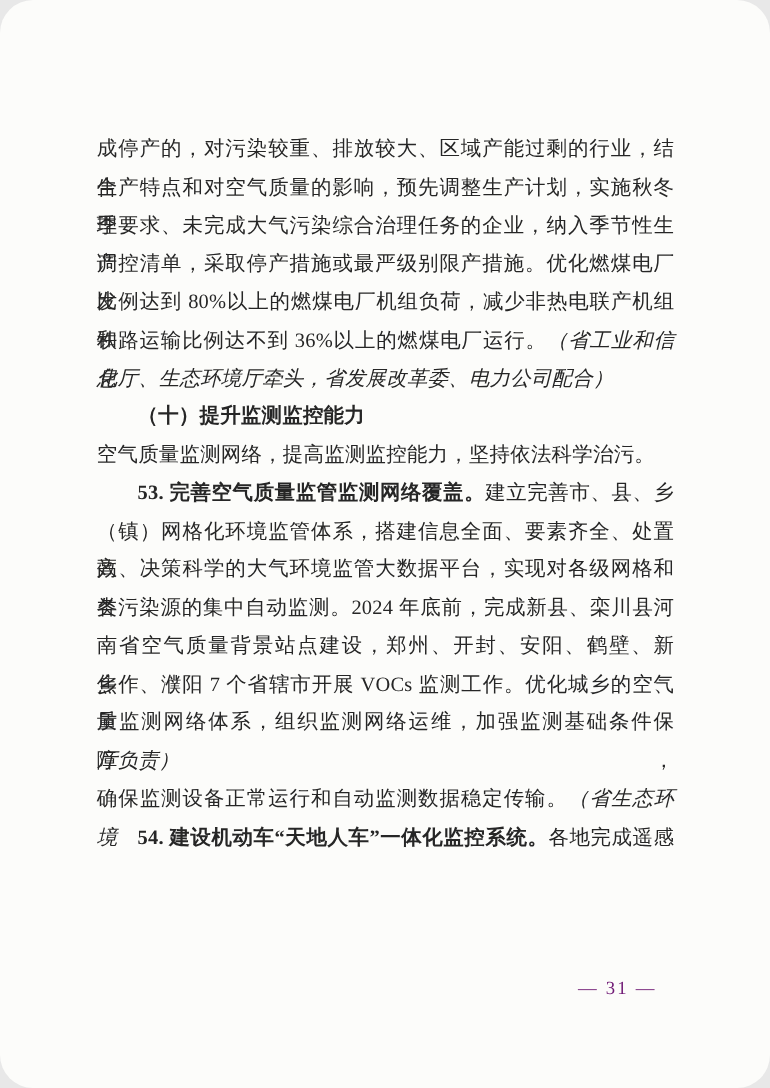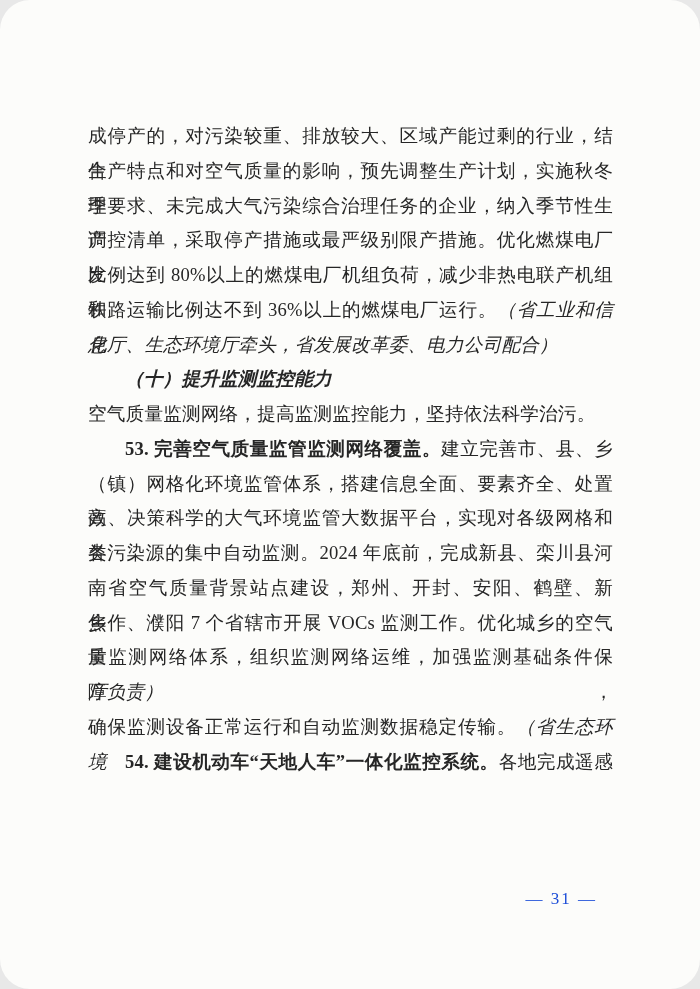--- a/index.html
+++ b/index.html
@@ -50,30 +50,29 @@
   .seg.bold {
     font-weight: 700;
     font-style: normal;
   }
   .seg.kaiti {
     font-weight: 400;
     font-style: italic;
   }
   .seg.kaiti-bold {
     font-weight: 700;
-    font-style: italic;
   }
   .page-number {
     position: absolute;
     top: 889px;
     right: 103px;
     font-size: 17px;
     line-height: 20px;
     letter-spacing: 2px;
-    color: #1d4ed8;
+    color: #701a75;
   }
 </style>
 </head>
 <body>
 
 <div class="page">
   <div class="doc-body" id="doc-body">
       <div class="line fill"><span class="seg regular">成停产的，对污染较重、排放较大、区域产能过剩的行业，结合</span></div>
       <div class="line fill"><span class="seg regular">生产特点和对空气质量的影响，预先调整生产计划，实施秋冬季</span></div>
       <div class="line fill"><span class="seg regular">理要求、未完成大气污染综合治理任务的企业，纳入季节性生产</span></div>

